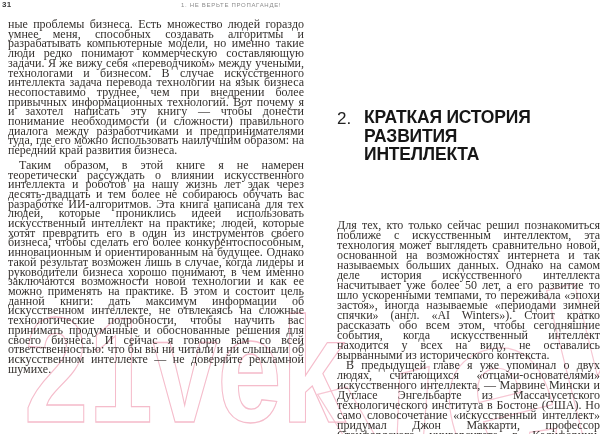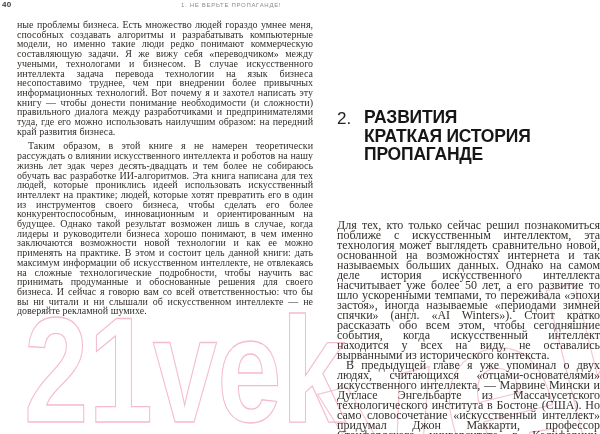--- a/index.html
+++ b/index.html
@@ -17,23 +17,24 @@
     position:absolute;left:2px;top:0px;
     font-family:"Liberation Sans", sans-serif;
     font-size:8px;font-weight:700;color:#3a3a3a;letter-spacing:0.3px;
   }
   .running-title{
     position:absolute;left:181px;top:2px;
     font-family:"Liberation Sans", sans-serif;
     font-size:6px;color:#8d8d8d;letter-spacing:0.7px;white-space:nowrap;
   }
   .left-column{
-    position:absolute;left:17px;top:20px;width:296px;
-    font-size:10px;line-height:9.7px;color:#34302d;
+    position:absolute;left:0;top:20px;width:296px;
+    font-size:12px;line-height:9.7px;color:#34302d;
     text-align:justify;
+    padding-left:8px;
   }
   .left-column .para2{text-indent:11px;margin-top:5px;}
   .left-column p{margin:0;}
   .chapter-number{
     position:absolute;left:337px;top:109px;
     font-family:"Liberation Sans", sans-serif;
     font-size:17px;font-weight:400;color:#222;
   }
   .chapter-title{
     position:absolute;left:364px;top:108px;width:236px;
@@ -62,34 +63,34 @@
 
       <g transform="rotate(-14 470 430)" opacity="0.85">
         <text x="330" y="480" font-family="Liberation Sans, sans-serif" font-weight="bold" font-size="230" textLength="350" lengthAdjust="spacingAndGlyphs" fill="none" stroke-width="1.2" stroke="#f5bccb">vek</text>
       </g>
     </svg>
   </div>
 
   <div class="content-layer">
 
     <div>
-      <div class="page-number-left">40</div>
+      <div class="page-number-left">31</div>
       <div class="running-title">1. НЕ ВЕРЬТЕ ПРОПАГАНДЕ!</div>
       <div class="left-column">
         <p class="para1">ные проблемы бизнеса. Есть множество людей гораздо умнее меня, способных создавать алгоритмы и разрабатывать компьютерные модели, но именно такие люди редко понимают коммерческую составляющую задачи. Я же вижу себя «переводчиком» между учеными, технологами и бизнесом. В случае искусственного интеллекта задача перевода технологии на язык бизнеса несопоставимо труднее, чем при внедрении более привычных информационных технологий. Вот почему я и захотел написать эту книгу — чтобы донести понимание необходимости (и сложности) правильного диалога между разработчиками и предпринимателями туда, где его можно использовать наилучшим образом: на передний край развития бизнеса.</p>
         <p class="para2">Таким образом, в этой книге я не намерен теоретически рассуждать о влиянии искусственного интеллекта и роботов на нашу жизнь лет эдак через десять-двадцать и тем более не собираюсь обучать вас разработке ИИ-алгоритмов. Эта книга написана для тех людей, которые прониклись идеей использовать искусственный интеллект на практике; людей, которые хотят превратить его в один из инструментов своего бизнеса, чтобы сделать его более конкурентоспособным, инновационным и ориентированным на будущее. Однако такой результат возможен лишь в случае, когда лидеры и руководители бизнеса хорошо понимают, в чем именно заключаются возможности новой технологии и как ее можно применять на практике. В этом и состоит цель данной книги: дать максимум информации об искусственном интеллекте, не отвлекаясь на сложные технологические подробности, чтобы научить вас принимать продуманные и обоснованные решения для своего бизнеса. И сейчас я говорю вам со всей ответственностью: что бы вы ни читали и ни слышали об искусственном интеллекте — не доверяйте рекламной шумихе.</p>
       </div>
     </div>
 
     <div>
       <div class="chapter-number">2.</div>
       <div class="chapter-title">
+        <div>КРАТКАЯ ИСТОРИЯ</div>
         <div>РАЗВИТИЯ</div>
-        <div>КРАТКАЯ ИСТОРИЯ</div>
-        <div>ПРОПАГАНДЕ</div>
+        <div>ИНТЕЛЛЕКТА</div>
       </div>
       <div class="right-column">
         <p class="para1">Для тех, кто только сейчас решил познакомиться поближе с искусственным интеллектом, эта технология может выглядеть сравнительно новой, основанной на возможностях интернета и так называемых больших данных. Однако на самом деле история искусственного интеллекта насчитывает уже более 50 лет, а его развитие то шло ускоренными темпами, то переживала «эпохи застоя», иногда называемые «периодами зимней спячки» (англ. «AI Winters»). Стоит кратко рассказать обо всем этом, чтобы сегодняшние события, когда искусственный интеллект находится у всех на виду, не оставались вырванными из исторического контекста.</p>
         <p class="para2">В предыдущей главе я уже упоминал о двух людях, считающихся «отцами-основателями» искусственного интеллекта, — Марвине Мински и Дугласе Энгельбарте из Массачусетского технологического института в Бостоне (США). Но само словосочетание «искусственный интеллект» придумал Джон Маккарти, профессор Стэнфордского университета в Калифорнии. Маккарти создал Стэнфордскую лабораторию искусственного интеллекта (SAIL) — центр разработки ИИ на Западном побережье Соединенных Штатов. Технологии, продвигавшие в то время развитие искусственного интеллекта, были чрезвычайно примитивны по сравнению с современными (типа нейронных сетей) и, конечно, не воспринимались бы как «настоящий» искусственный интеллект</p>
       </div>
     </div>
 
   </div>
 </div>
 

